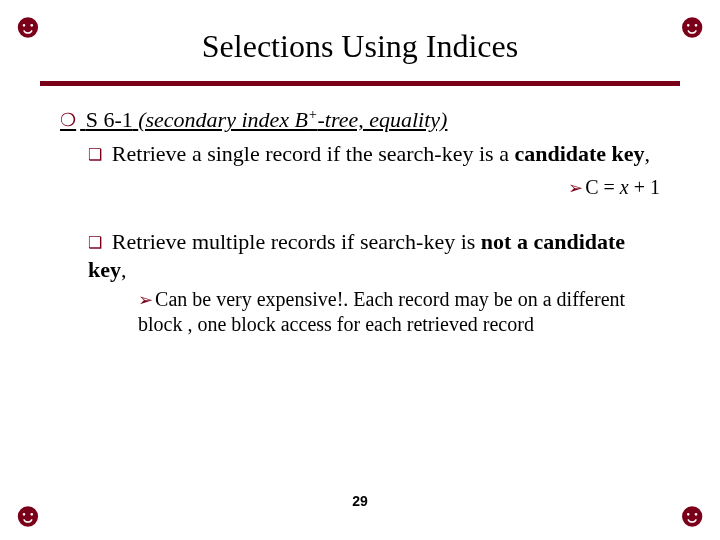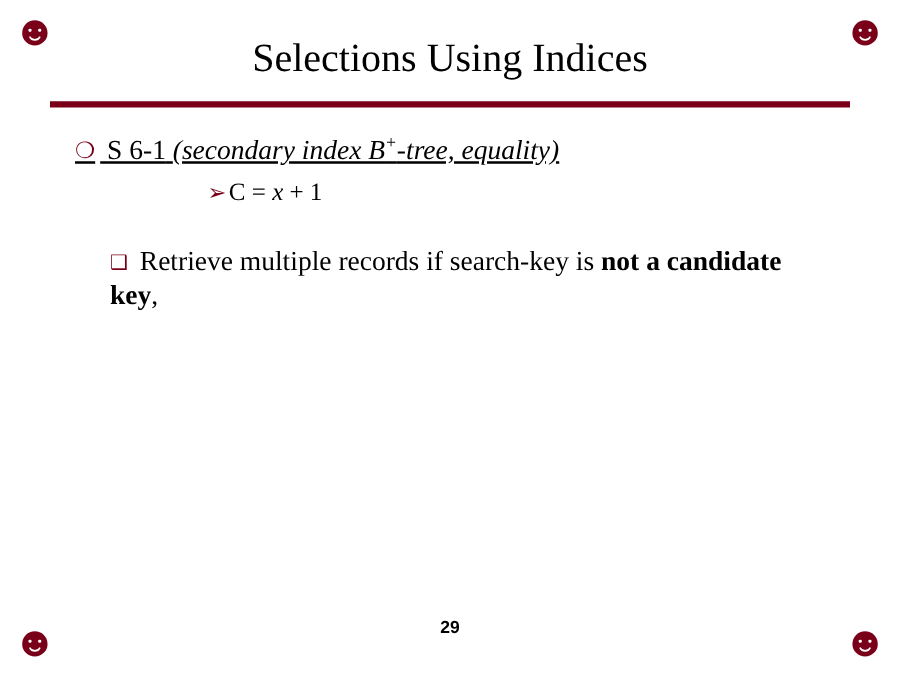--- a/index.html
+++ b/index.html
@@ -8,21 +8,21 @@
   .corner { position: absolute; font-family: "Arial Black", Arial, sans-serif; font-size: 34px; font-weight: 900; color: #7a0019; }
   .tl { top: 6px; left: 10px; }
   .tr { top: 6px; right: 10px; }
   .bl { bottom: 6px; left: 10px; }
   .br { bottom: 6px; right: 10px; }
   .title { text-align: center; font-size: 32px; font-weight: 400; padding-top: 28px; }
   .rule { margin: 16px 40px 0 40px; height: 5px; background: #7a0019; }
   .content { padding: 20px 60px 0 60px; font-size: 22px; line-height: 1.25; }
   .lvl1 { margin-bottom: 6px; text-decoration: underline; }
   .lvl2 { margin-left: 28px; margin-bottom: 2px; }
-  .lvl3 { margin-left: 106px; margin-top: 8px; margin-bottom: 14px; font-size: 20px; }
+  .lvl3 { margin-left: 106px; margin-top: 8px; margin-bottom: 14px; font-size: 20px; text-align: right; }
   .lvl3b { margin-left: 78px; margin-top: 4px; margin-bottom: 4px; font-size: 20px; }
   .bullet-m { color: #7a0019; font-family: Arial, sans-serif; font-size: 18px; margin-right: 4px; vertical-align: 1px; }
   .bullet-q { color: #7a0019; font-family: Arial, sans-serif; font-size: 16px; margin-right: 4px; vertical-align: 1px; }
   .bullet-a { color: #7a0019; font-family: Arial, sans-serif; font-size: 18px; margin-right: 2px; }
   .italic { font-style: italic; }
   .sup { vertical-align: super; font-size: 14px; }
   .footer { position: absolute; bottom: 31px; left: 0; width: 100%; text-align: center; font-size: 14px; font-weight: bold; font-family: Arial, sans-serif; }
   .gap { height: 14px; }
 </style>
 </head>
@@ -38,30 +38,37 @@
   <div class="rule"></div>
 
   <div class="content">
 
     <div class="lvl1">
       <span class="bullet-m">❍</span>
       <span>S 6-1</span>
       <span class="italic"> (secondary index B</span><span class="italic sup">+</span><span class="italic">-tree, equality)</span>
     </div>
 
+    <div class="lvl2">
+      <span class="bullet-q">❑</span>
+      <span>Retrieve</span><span> a single record if the search-key is a </span><b>candidate key</b><span>,</span>
+    </div>
 
     <div class="lvl3">
       <span class="bullet-a">➢</span><span>C = </span><span class="italic">x</span><span> + 1</span>
     </div>
 
     <div class="gap"></div>
 
     <div class="lvl2">
       <span class="bullet-q">❑</span>
       <span>Retrieve</span><span> multiple records if search-key is </span><b>not a candidate key</b><span>,</span>
     </div>
 
 
+    <div class="lvl3b" style="padding-right:30px;">
+      <span class="bullet-a">➢</span><span>Can be very expensive!. Each record may be on a different block , one block access for each retrieved record</span>
+    </div>
 
   </div>
 
   <div class="footer">29</div>
 </div>
 
 </body></html>

